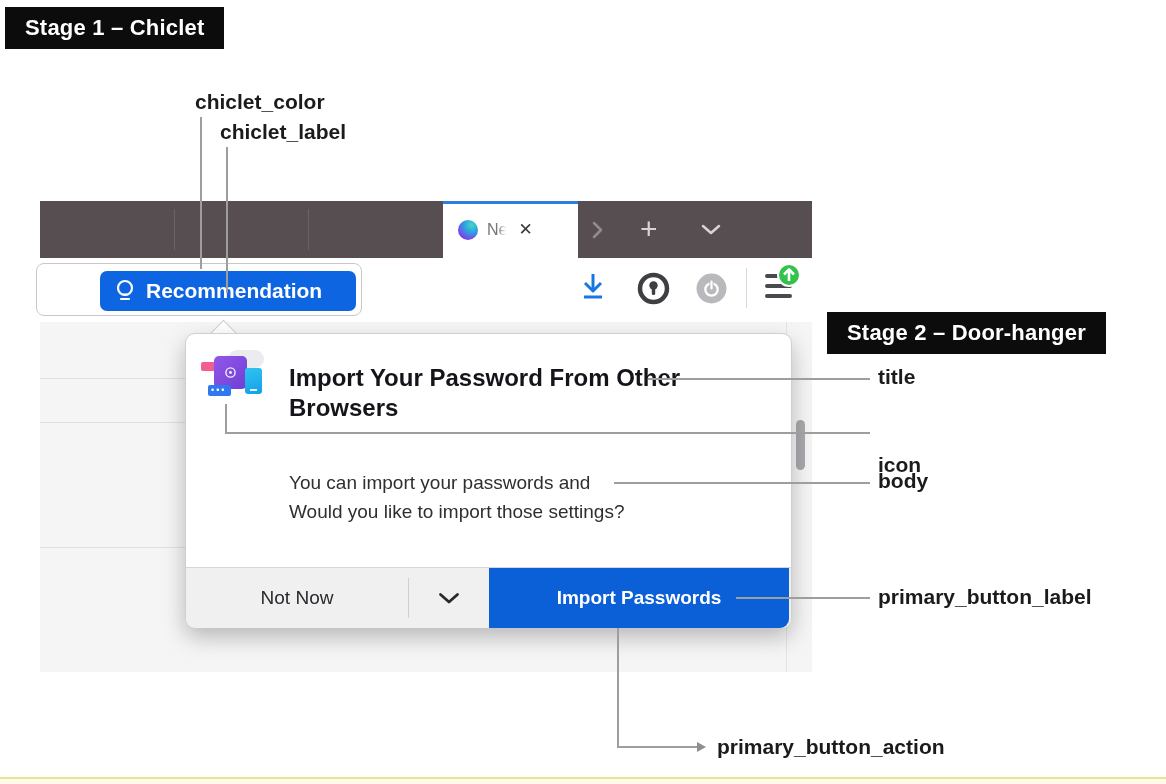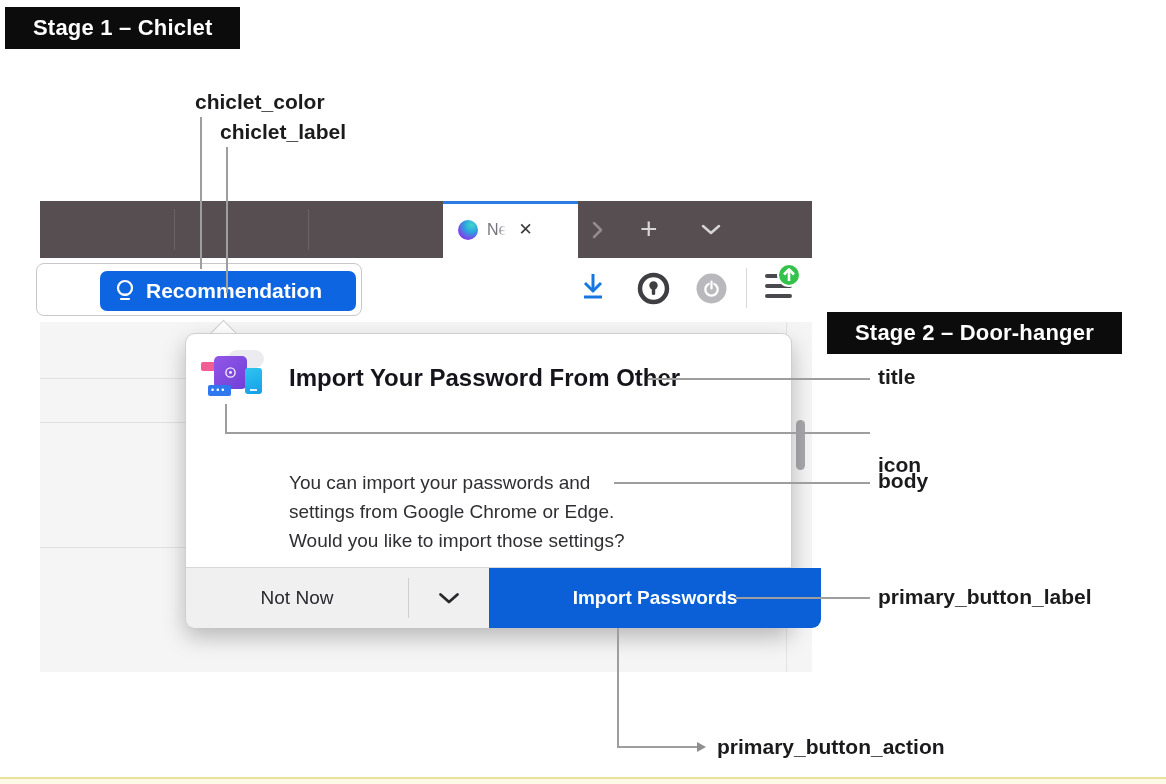--- a/index.html
+++ b/index.html
@@ -2,21 +2,21 @@
 <html><head>
 <meta charset="utf-8">
 <style>
   html,body{margin:0;padding:0;background:#ffffff;}
   #canvas{position:relative;width:1166px;height:784px;background:#ffffff;overflow:hidden;
           font-family:"Liberation Sans",sans-serif;}
   .abs{position:absolute;}
 
   
   .stagebox{background:#0c0c0c;color:#ffffff;font-weight:bold;font-size:22px;
-            padding:8px 28px;letter-spacing:.2px;}
+            padding:8px 20px;letter-spacing:.2px;}
   .antlabel{font-weight:bold;font-size:21px;color:#1b1b1d;white-space:nowrap;}
   .leader{background:#9e9e9e;}
   .leader-v{width:2px;}
   .leader-h{height:2px;}
   .arrowhead{width:0;height:0;border-left:9px solid #8f8f8f;
              border-top:5px solid transparent;border-bottom:5px solid transparent;}
 
   
   .tabbar{background:#564e51;}
   .tab{display:flex;align-items:center;gap:9px;padding-left:15px;box-sizing:border-box;height:100%;}
@@ -173,39 +173,39 @@
         <circle cx="7.5" cy="7.5" r="1.4" fill="#ffffff" opacity="0.9"></circle>
       </svg>
       <div style="position:absolute;left:44px;top:12px;width:17px;height:26px;border-radius:3px;background:linear-gradient(160deg,#2fc4f0,#149fe8);"></div>
       <div style="position:absolute;left:49px;top:33px;width:7px;height:2px;background:#ffffff;opacity:.85;"></div>
       <div style="position:absolute;left:7px;top:29px;width:23px;height:11px;border-radius:2px;background:#2f78ef;"></div>
       <div style="position:absolute;left:10px;top:33px;width:17px;height:3px;color:#fff;font-size:9px;line-height:3px;letter-spacing:2px;">•••</div>
     </div>
 
     <div class="dh-title" style="position:absolute;left:103px;top:29px;width:440px;">
       <div>Import Your Password From Other</div>
+      <div>Browsers</div>
     </div>
 
     <div class="dh-body" style="position:absolute;left:103px;top:106px;width:460px;margin-top:28px;">
       <div>You can import your passwords and</div>
-      <div>settings from Google Chrome or Edge.</div>
       <div>Would you like to import those settings?</div>
     </div>
 
     <div class="dh-footer" style="position:absolute;left:0;top:233px;width:605px;height:60px;">
       <div class="btn-secondary" style="position:absolute;left:0;top:0;width:222px;">
         <span>Not Now</span>
       </div>
       <div class="footersep" style="position:absolute;left:222px;top:10px;height:40px;"></div>
       <div class="btn-secondary" style="position:absolute;left:223px;top:0;width:80px;">
         <svg width="22" height="13">
           <polyline points="2.5,2.5 11,10 19.5,2.5" fill="none" stroke="#2a2a2e" stroke-width="2.8" stroke-linecap="round" stroke-linejoin="round"></polyline>
         </svg>
       </div>
-      <div class="btn-primary" style="position:absolute;left:303px;top:0;width:332px;">
+      <div class="btn-primary" style="position:absolute;left:303px;top:0;width:300px;">
         <span>Import Passwords</span>
       </div>
     </div>
   </div>
 
   <div class="abs stagebox" style="left:827px;top:312px;">Stage 2 – Door-hanger</div>
 
   <div class="abs antlabel" style="left:878px;top:365px;">title</div>
   <div class="abs antlabel" style="left:878px;top:419px;margin-top:34px;">icon</div>
   <div class="abs antlabel" style="left:878px;top:469px;">body</div>

